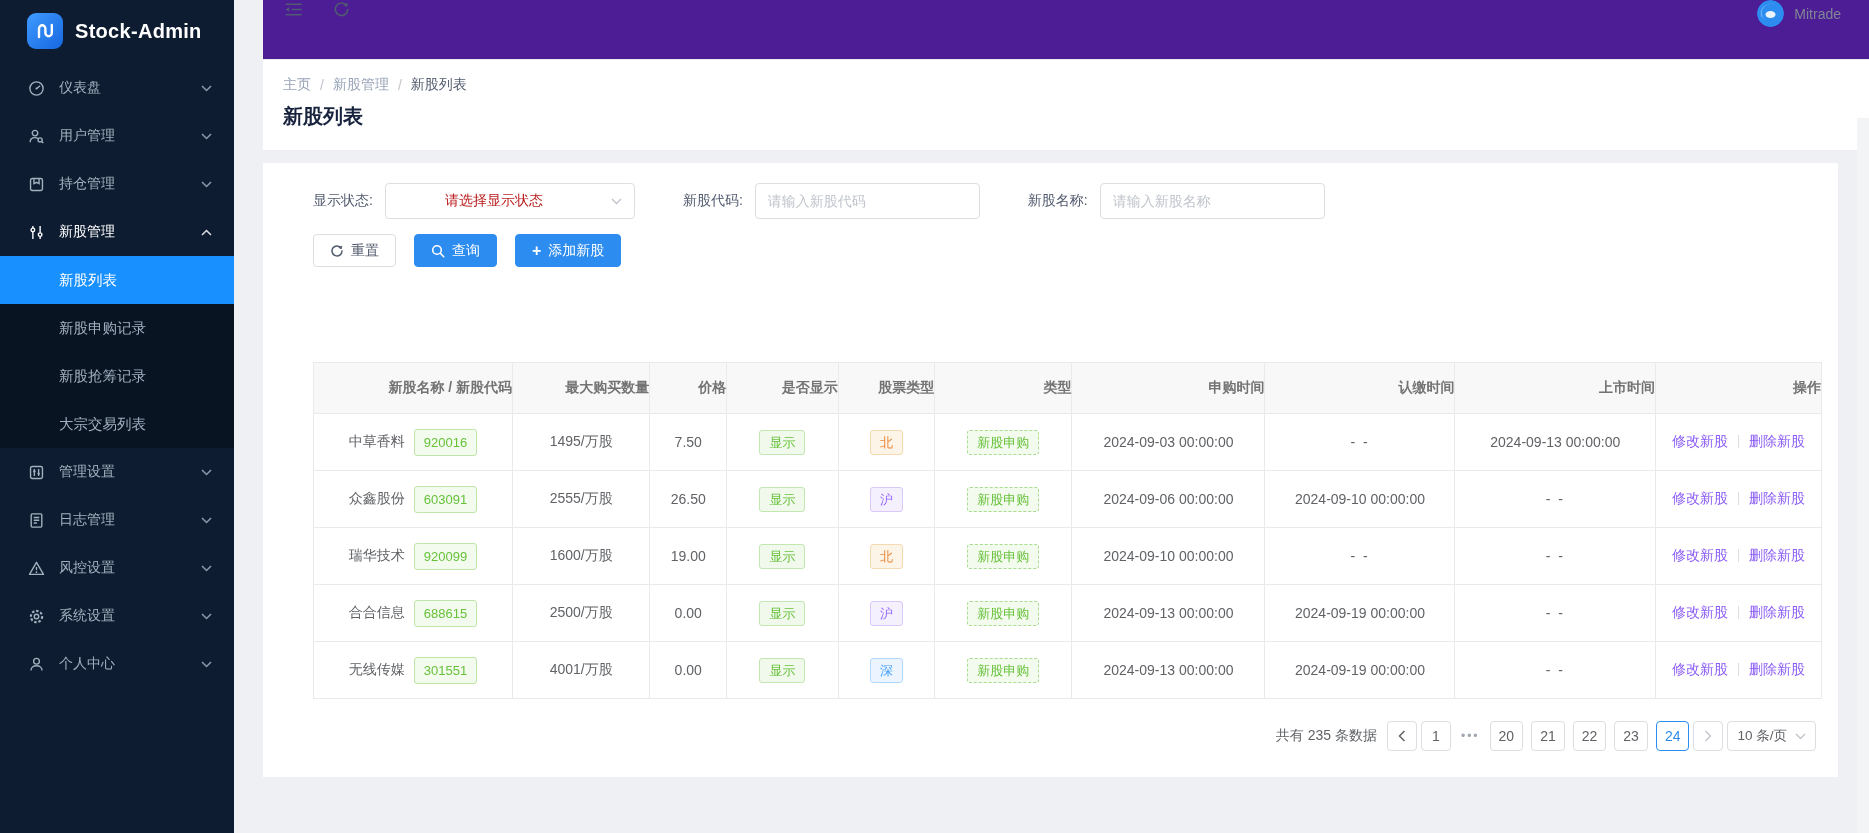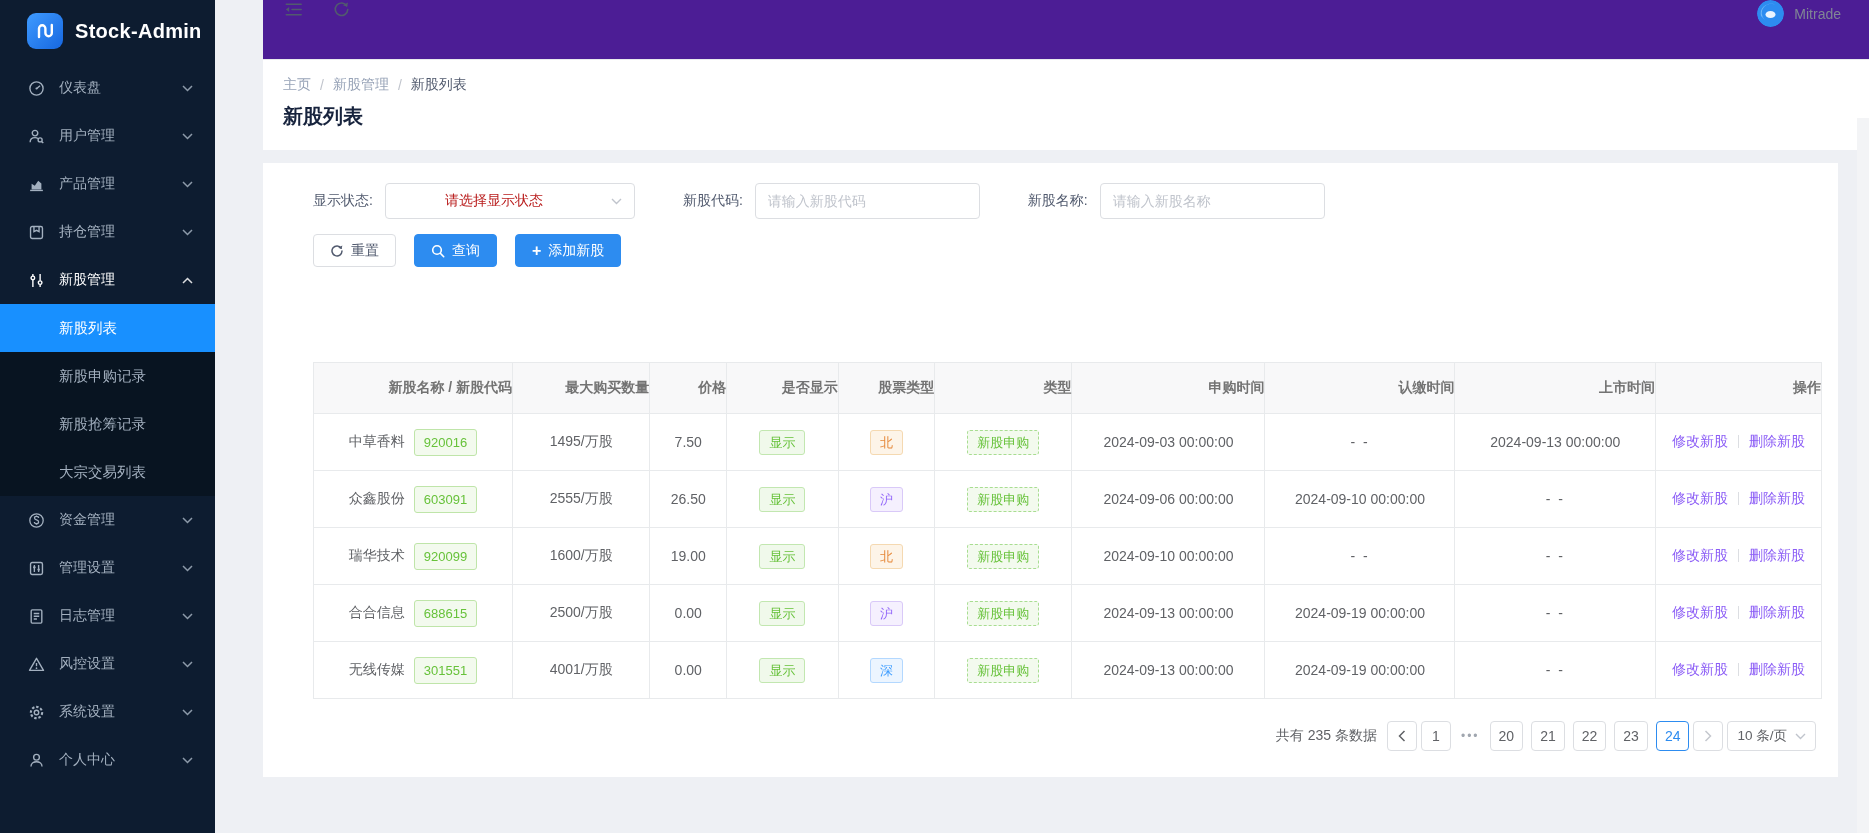--- a/index.html
+++ b/index.html
@@ -1,20 +1,20 @@
 <!DOCTYPE html>
 <html><head>
 <meta charset="utf-8">
 <style>
   * { margin:0; padding:0; box-sizing:border-box; }
   html,body { width:1869px; height:833px; overflow:hidden;
     font-family:"Liberation Sans","DejaVu Sans",sans-serif; font-size:14px; color:#515a6e; background:#eef0f4;}
 
   
-  .sidebar { position:absolute; left:0; top:0; bottom:0; width:215px; background:#0d1c30; z-index:5;}
+  .sidebar { position:absolute; left:0; top:0; bottom:0; width:234px; background:#0d1c30; z-index:5;}
   .logo-row { height:62px; display:flex; align-items:center; padding-left:27px; }
   .logo { width:36px; height:36px; border-radius:9px; background:linear-gradient(135deg,#3f9bff,#1667e0);
     display:flex; align-items:center; justify-content:center; }
   .logo svg { width:22px; height:22px; }
   .app-title { color:#fff; font-size:20px; font-weight:bold; margin-left:12px; letter-spacing:.3px;}
   .menu { padding-top:2px; }
   .menu-item { height:48px; display:flex; align-items:center; padding:0 22px 0 28px; color:#a3b0bf; cursor:pointer; }
   .menu-item.expanded { color:#ffffff; }
   .mi-icon { width:17px; height:17px; display:inline-flex; margin-right:14px; }
   .mi-icon svg { width:17px; height:17px; }
@@ -139,34 +139,20 @@
         <span class="mi-label">用户管理</span>
         <span class="mi-chev ">
           <svg viewBox="0 0 11 7" fill="none" stroke="currentColor" stroke-width="1.5">
             <path d="M1 1 L5.5 5.5 L10 1"></path>
           </svg>
         </span>
       </div>
       <div class="menu-item">
         <span class="mi-icon">
           <svg viewBox="0 0 16 16" fill="none" stroke="currentColor" stroke-width="1.3">
-            <path d="M2 13.6 H14"></path>
-            <path d="M3.4 12.8 V7.2 L6.4 9.2 L9.6 4.4 L12.6 7 V12.8 Z" fill="currentColor" stroke="none"></path>
-          </svg>
-        </span>
-        <span class="mi-label">产品管理</span>
-        <span class="mi-chev ">
-          <svg viewBox="0 0 11 7" fill="none" stroke="currentColor" stroke-width="1.5">
-            <path d="M1 1 L5.5 5.5 L10 1"></path>
-          </svg>
-        </span>
-      </div>
-      <div class="menu-item">
-        <span class="mi-icon">
-          <svg viewBox="0 0 16 16" fill="none" stroke="currentColor" stroke-width="1.3">
             <rect x="2.4" y="2.4" width="11.2" height="11.2" rx="1.5"></rect>
             <path d="M5.6 2.6 V7.2 L8 6 L10.4 7.2 V2.6"></path>
           </svg>
         </span>
         <span class="mi-label">持仓管理</span>
         <span class="mi-chev ">
           <svg viewBox="0 0 11 7" fill="none" stroke="currentColor" stroke-width="1.5">
             <path d="M1 1 L5.5 5.5 L10 1"></path>
           </svg>
         </span>
@@ -184,34 +170,20 @@
           <svg viewBox="0 0 11 7" fill="none" stroke="currentColor" stroke-width="1.5">
             <path d="M1 1 L5.5 5.5 L10 1"></path>
           </svg>
         </span>
       </div>
       <div class="submenu">
         <div class="submenu-item active">新股列表</div>
         <div class="submenu-item">新股申购记录</div>
         <div class="submenu-item">新股抢筹记录</div>
         <div class="submenu-item">大宗交易列表</div>
-      </div>
-      <div class="menu-item">
-        <span class="mi-icon">
-          <svg viewBox="0 0 16 16" fill="none" stroke="currentColor" stroke-width="1.2">
-            <circle cx="8" cy="8" r="6.3"></circle>
-            <path d="M10 5.6 C10 4.7 9.1 4.2 8 4.2 C6.9 4.2 6.1 4.8 6.1 5.7 C6.1 8 10 6.9 10 9.3 C10 10.3 9.1 10.9 8 10.9 C6.9 10.9 6 10.3 6 9.4 M8 3.2 V4.2 M8 10.9 V12"></path>
-          </svg>
-        </span>
-        <span class="mi-label">资金管理</span>
-        <span class="mi-chev ">
-          <svg viewBox="0 0 11 7" fill="none" stroke="currentColor" stroke-width="1.5">
-            <path d="M1 1 L5.5 5.5 L10 1"></path>
-          </svg>
-        </span>
       </div>
       <div class="menu-item">
         <span class="mi-icon">
           <svg viewBox="0 0 16 16" fill="none" stroke="currentColor" stroke-width="1.3">
             <rect x="2.4" y="2.4" width="11.2" height="11.2" rx="1.5"></rect>
             <path d="M6 4.8 V11.2 M10 4.8 V11.2"></path>
             <circle cx="6" cy="6.8" r="1.1" fill="currentColor" stroke="none"></circle>
             <circle cx="10" cy="9" r="1.1" fill="currentColor" stroke="none"></circle>
           </svg>
         </span>

